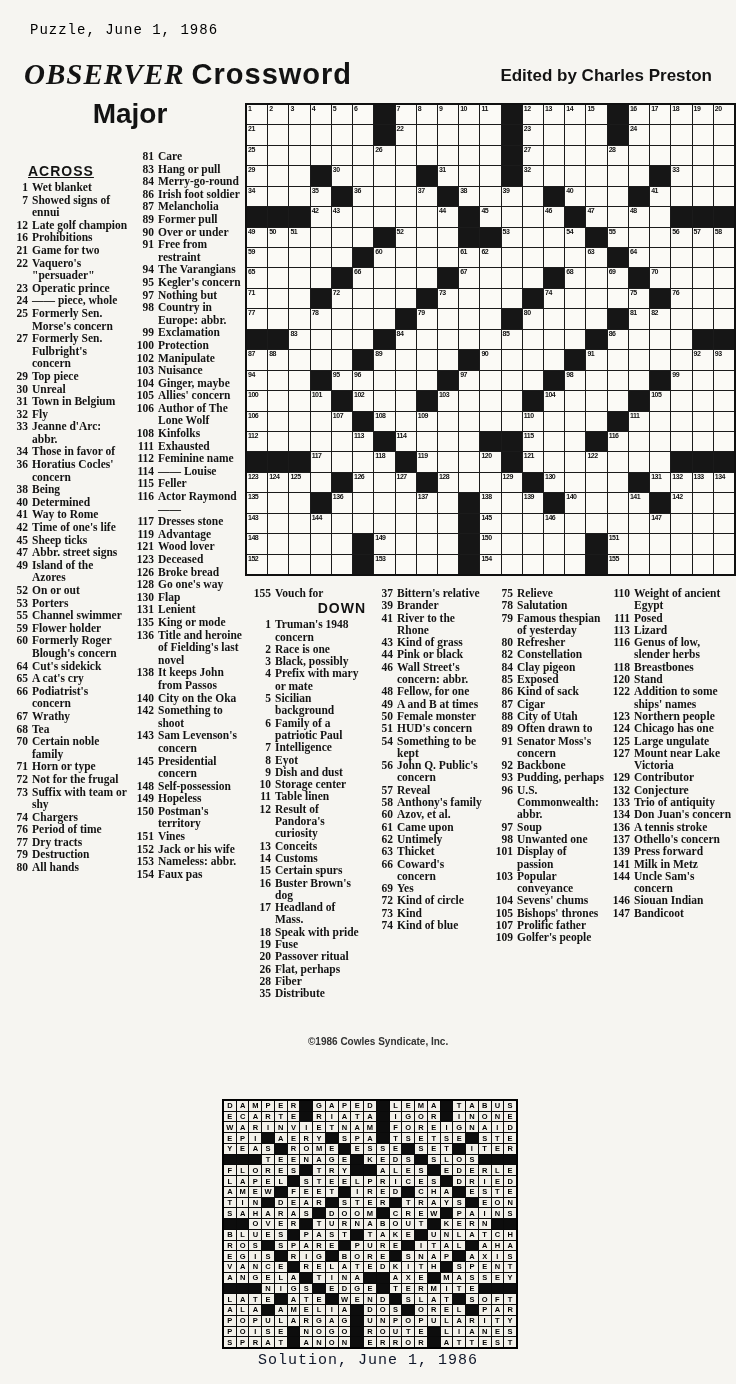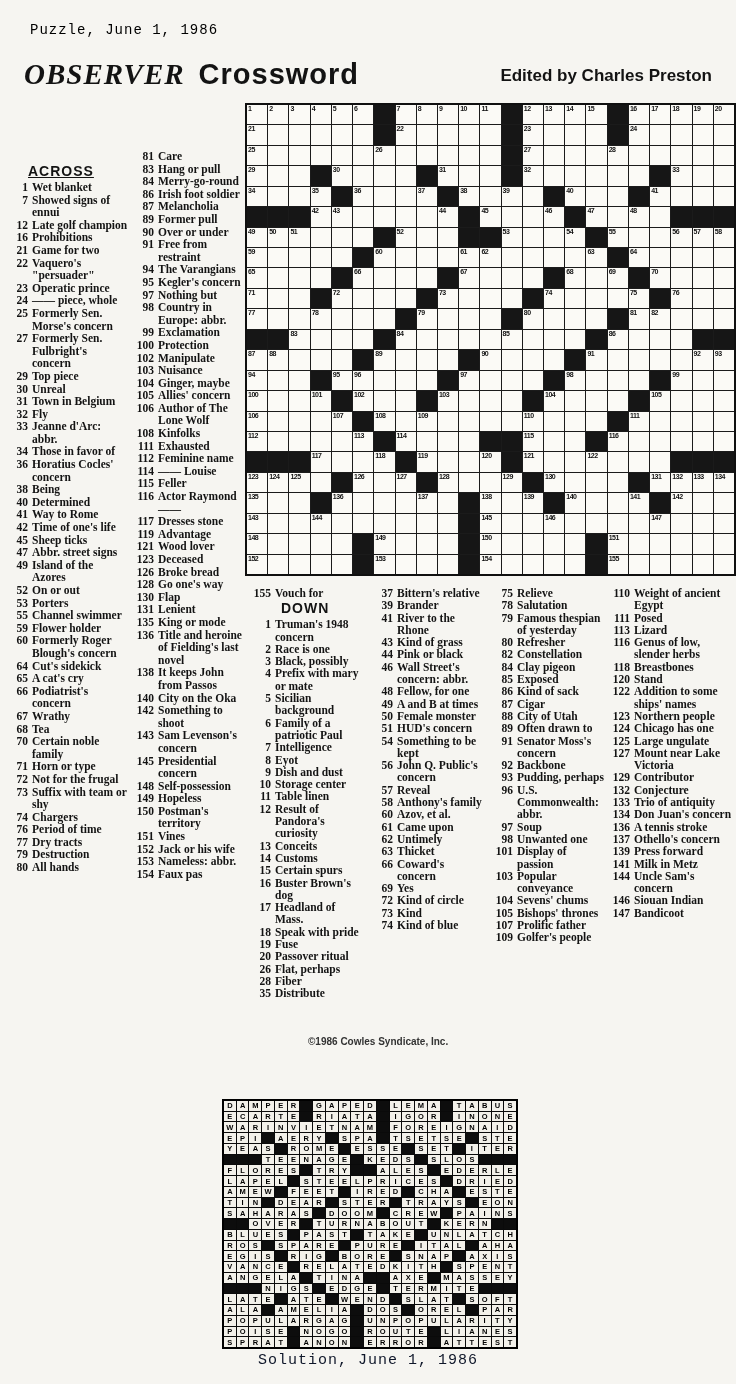--- a/index.html
+++ b/index.html
@@ -9,21 +9,21 @@
     font-family:"Liberation Serif",serif;
     color:#131313;
   }
   
   .date-line{
     position:absolute;left:30px;top:22px;
     font:14px "Liberation Mono",monospace;letter-spacing:1px;color:#000000;
   }
   .brand-row{position:absolute;left:24px;top:58px;white-space:nowrap;}
   .brand-italic{font:700 italic 29px "Liberation Serif",serif;letter-spacing:1px;}
-  .brand-bold{font:700 29px "Liberation Sans",sans-serif;letter-spacing:1px;margin-left:14px;}
+  .brand-bold{font:700 29px "Liberation Sans",sans-serif;letter-spacing:1px;margin-left:7px;}
   .edited-by{
     position:absolute;left:420px;top:66px;width:292px;text-align:right;
     font:700 17px "Liberation Sans",sans-serif;
   }
   .puzzle-title{
     position:absolute;left:25px;top:98px;width:210px;text-align:center;
     font:700 28px "Liberation Sans",sans-serif;line-height:31px;letter-spacing:0px;
   }
   
   .clue-col{position:absolute;font:700 11.5px "Liberation Serif",serif;line-height:12.6px;}
@@ -35,21 +35,21 @@
   #bottom-col4{left:606px;top:587px;width:129px;line-height:12.3px;}
   .clue{position:relative;padding-left:28px;}
   #across-col1 .clue{padding-left:24px;}
   .cnum{position:absolute;left:0;top:0;width:24px;text-align:right;}
   #across-col1 .cnum{width:20px;}
   .ctxt{display:inline-block;}
   .clue-header{
     font:700 14px "Liberation Sans",sans-serif;letter-spacing:1px;
     padding-left:20px;margin:1px 0 2px 0;
   }
-  #bottom-col1 .clue-header{padding-left:34px;}
+  #bottom-col1 .clue-header{padding-left:34px;text-align:right;}
   
   .xgrid{
     position:absolute;display:grid;gap:1px;background:#1b1b1b;border:2px solid #101010;
   }
   #puzzle-grid{
     left:245px;top:103px;width:487px;height:469px;
     grid-template-columns:repeat(23,1fr);grid-auto-rows:1fr;
   }
   .cell{background:#fbfaf6;position:relative;}
   .cell.black{background:#161616;}
@@ -80,20 +80,21 @@
 
 <div class="date-line">Puzzle, June 1, 1986</div>
 
 <div class="brand-row">
   <span class="brand-italic">OBSERVER</span><span class="brand-bold">Crossword</span>
 </div>
 
 <div class="edited-by">Edited by Charles Preston</div>
 
 <div class="puzzle-title">
+  <div>Major</div>
 </div>
 
 <div id="across-col1" class="clue-col">
     <div class="clue-header">ACROSS</div>
     <div class="clue"><span class="cnum">1</span><span class="ctxt">Wet blanket</span></div>
     <div class="clue"><span class="cnum">7</span><span class="ctxt">Showed signs of ennui</span></div>
     <div class="clue"><span class="cnum">12</span><span class="ctxt">Late golf champion</span></div>
     <div class="clue"><span class="cnum">16</span><span class="ctxt">Prohibitions</span></div>
     <div class="clue"><span class="cnum">21</span><span class="ctxt">Game for two</span></div>
     <div class="clue"><span class="cnum">22</span><span class="ctxt">Vaquero's "persuader"</span></div>

